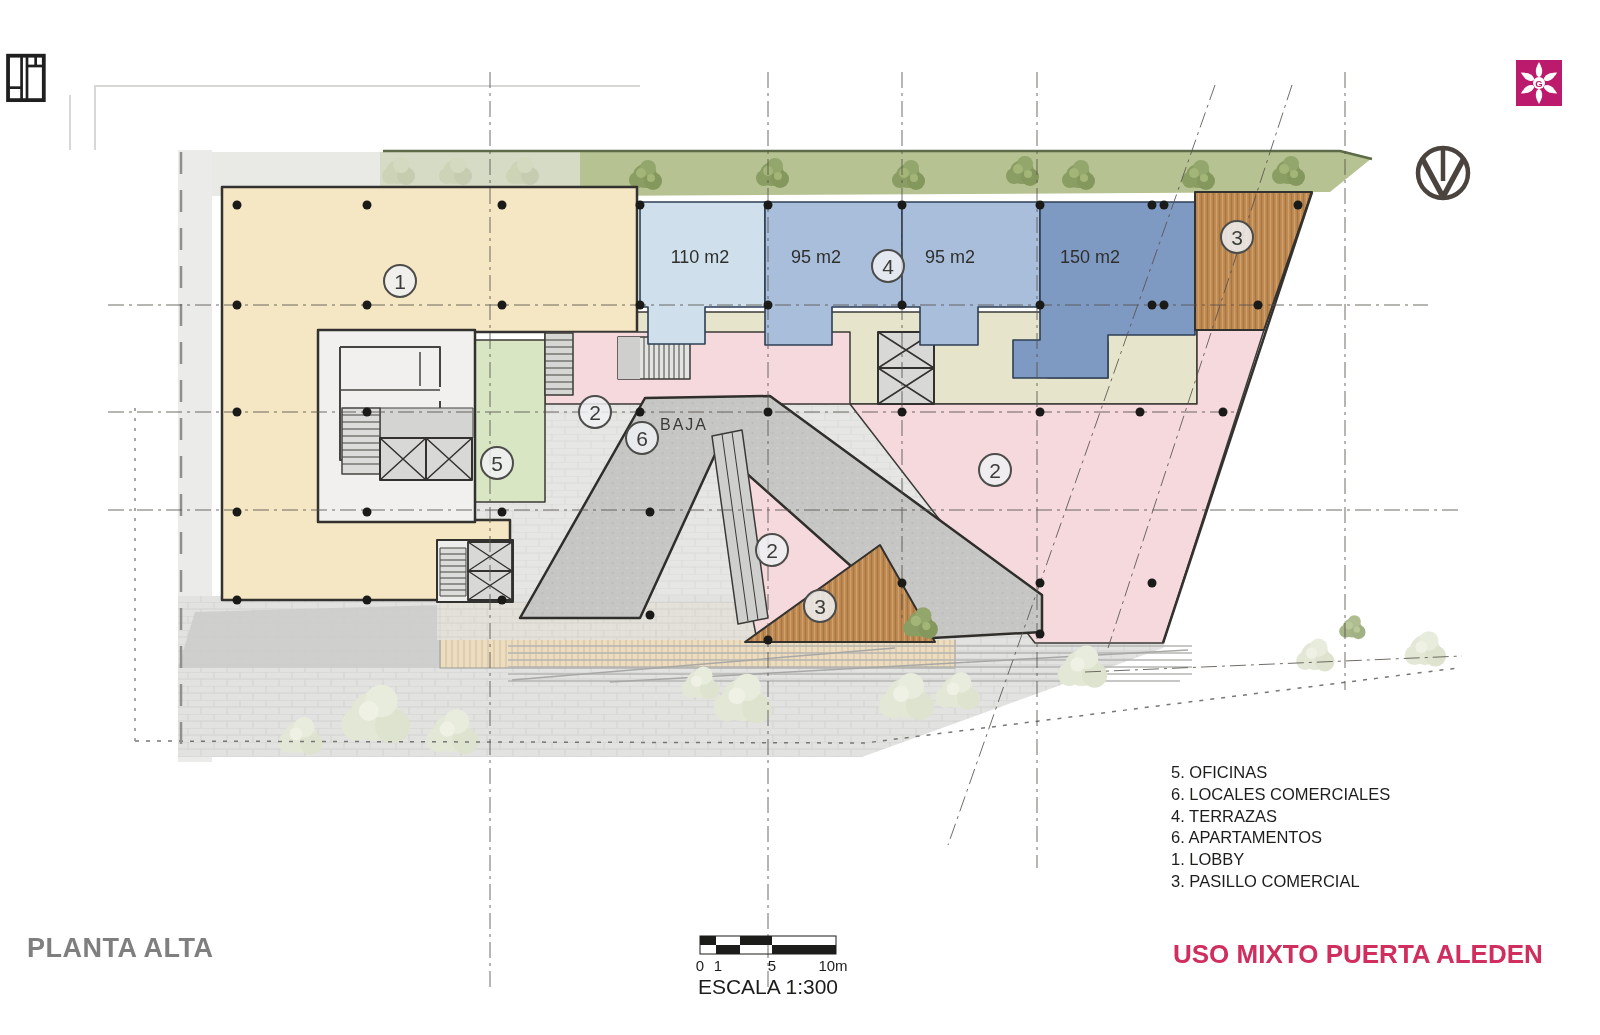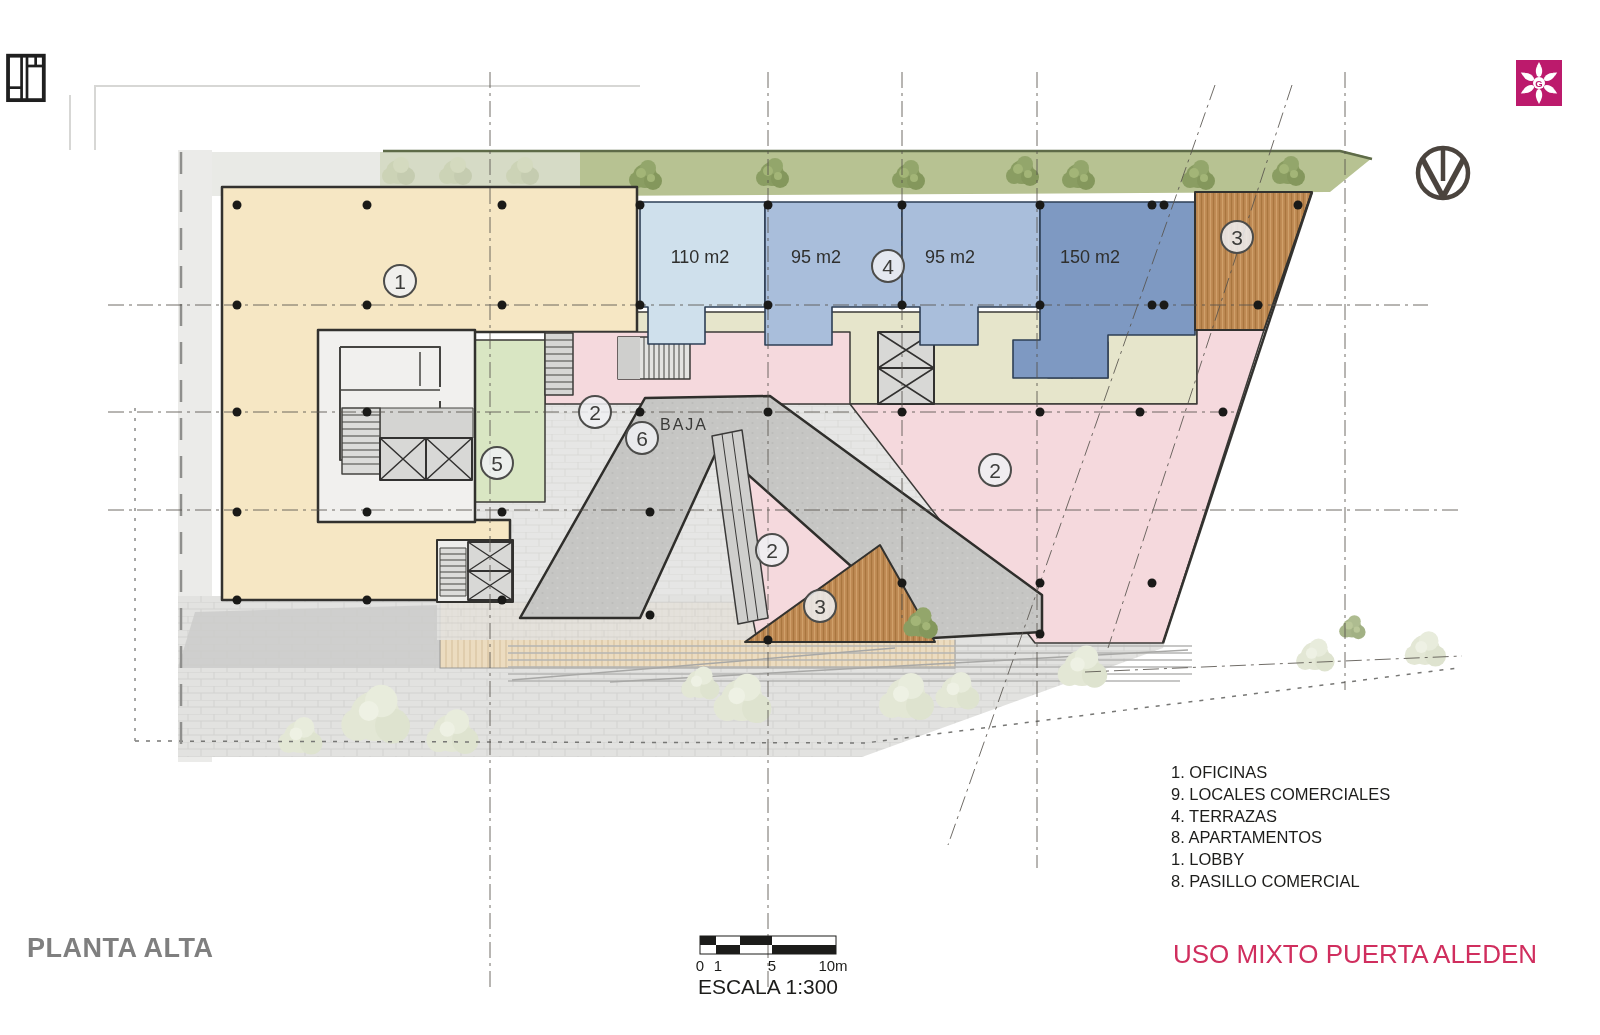--- a/index.html
+++ b/index.html
@@ -1,21 +1,21 @@
 <!DOCTYPE html>
 <html><head>
 <meta charset="utf-8">
 <style>
   html,body{margin:0;padding:0;background:#ffffff;}
   .sheet{position:relative;width:1600px;height:1035px;background:#fff;overflow:hidden;
          font-family:"Liberation Sans",sans-serif;}
   .abs{position:absolute;}
   .legend{position:absolute;left:1171px;top:762px;color:#1d1d1b;font-size:16.5px;line-height:21.8px;}
   .title-left{position:absolute;left:27px;top:926px;font-size:27px;font-weight:bold;color:#7f7f7f;letter-spacing:.5px;margin-top:7px;}
-  .title-right{position:absolute;left:1173px;top:939px;font-size:26px;font-weight:normal;color:#d02e5e;}
+  .title-right{position:absolute;left:1173px;top:939px;font-size:26px;font-weight:bold;color:#d02e5e;}
   svg text{font-family:"Liberation Sans",sans-serif;}
 </style>
 </head>
 <body>
 
 <div class="sheet">
 
   <svg class="abs" style="left:5px;top:53px" width="44" height="52" viewBox="0 0 40 48">
     <rect x="2.5" y="2.5" width="33" height="41" fill="none" stroke="#1f1f1f" stroke-width="3.5"></rect>
     <line x1="15" y1="2" x2="15" y2="44" stroke="#1f1f1f" stroke-width="2.5"></line>
@@ -349,26 +349,26 @@
         <text x="1237" y="244.5">3</text>
       </g>
       <g>
         <circle cx="820" cy="606" r="16" fill="#eef0f3" fill-opacity="0.85" stroke="#4c4c4a" stroke-width="2"></circle>
         <text x="820" y="613.5">3</text>
       </g>
     </g>
   </svg>
 
   <div class="legend">
-    <div>1. OFICINAS</div>
-    <div>9. LOCALES COMERCIALES</div>
+    <div>5. OFICINAS</div>
+    <div>6. LOCALES COMERCIALES</div>
     <div>4. TERRAZAS</div>
-    <div>8. APARTAMENTOS</div>
+    <div>6. APARTAMENTOS</div>
     <div>1. LOBBY</div>
-    <div>8. PASILLO COMERCIAL</div>
+    <div>3. PASILLO COMERCIAL</div>
   </div>
 
   <div class="title-left">PLANTA ALTA</div>
   <div class="title-right">USO MIXTO PUERTA ALEDEN</div>
 
   <svg class="abs" style="left:685px;top:926px" width="180" height="74" viewBox="0 0 180 74">
     <g>
       <rect x="15" y="10" width="136" height="18" fill="none" stroke="#1c1c1a" stroke-width="1"></rect>
       <rect x="15" y="10" width="16" height="9" fill="#1c1c1a"></rect>
       <rect x="55" y="10" width="32" height="9" fill="#1c1c1a"></rect>

